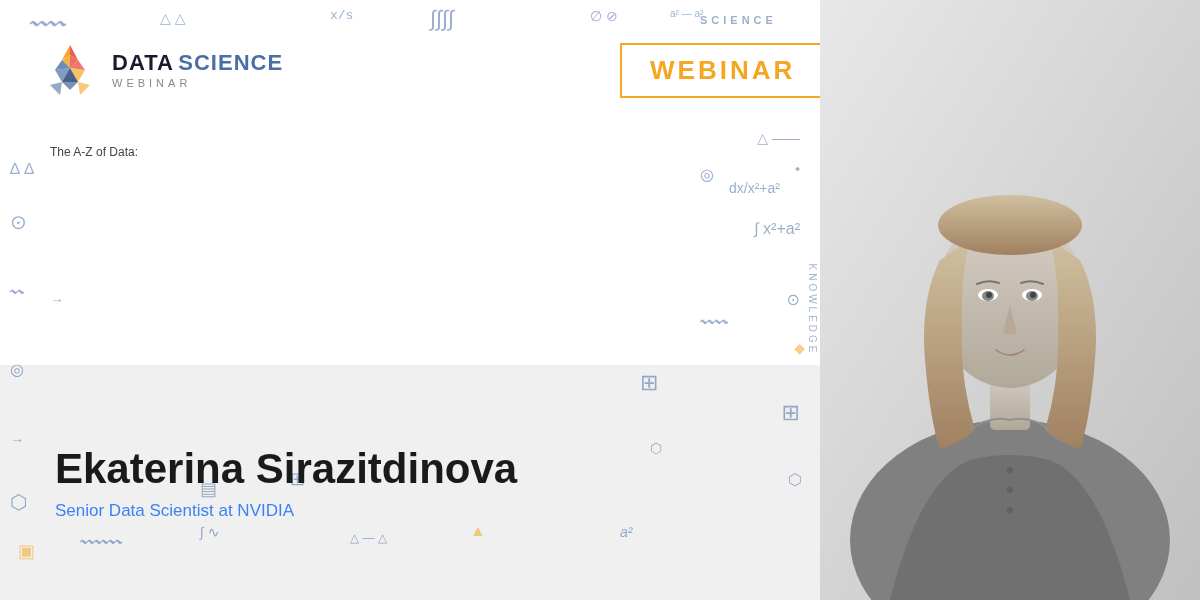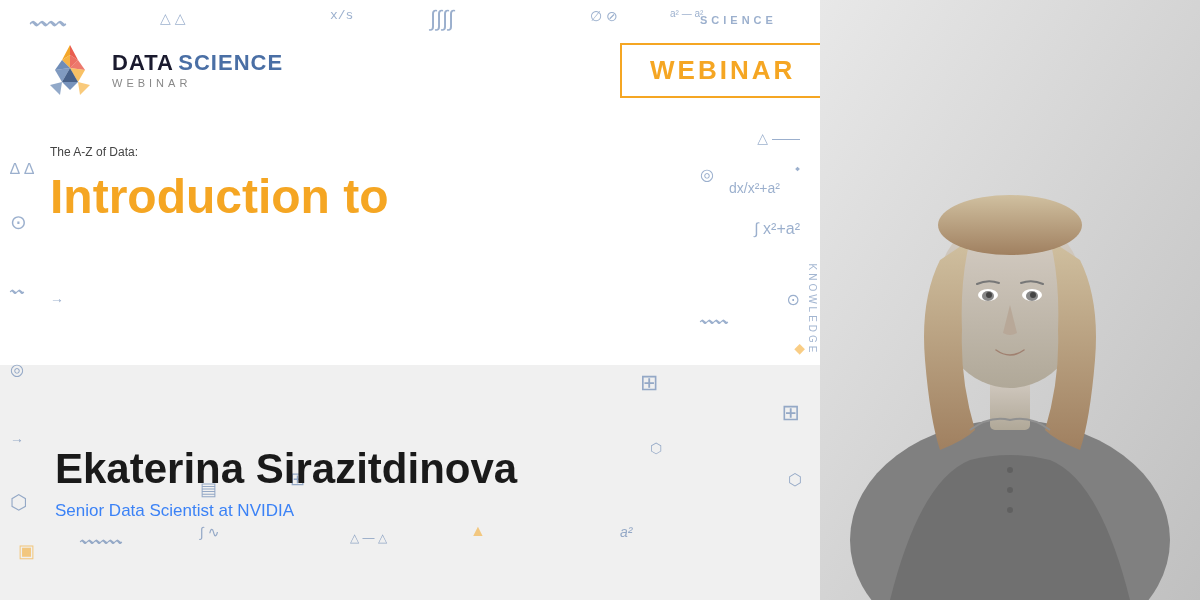--- a/index.html
+++ b/index.html
@@ -286,21 +286,20 @@
       </div>
       <div style="font-size:28px;font-weight:900;color:#1a1a1a;letter-spacing:2px;">
         <span>NVIDIA</span><span style="font-size:12px;vertical-align:super;">®</span>
       </div>
     </div>
   </div>
 
   <div class="title-area">
     <div class="subtitle">The A-Z of Data:</div>
     <div class="main-title">
-      <div>Introduction to</div>
     </div>
   </div>
 
   <div class="speaker-section">
     <div class="speaker-name">Ekaterina Sirazitdinova</div>
     <div class="speaker-title">Senior Data Scientist at NVIDIA</div>
   </div>
 
   <div class="photo-area">
     <svg width="380" height="600" viewBox="0 0 380 600" xmlns="http://www.w3.org/2000/svg">

